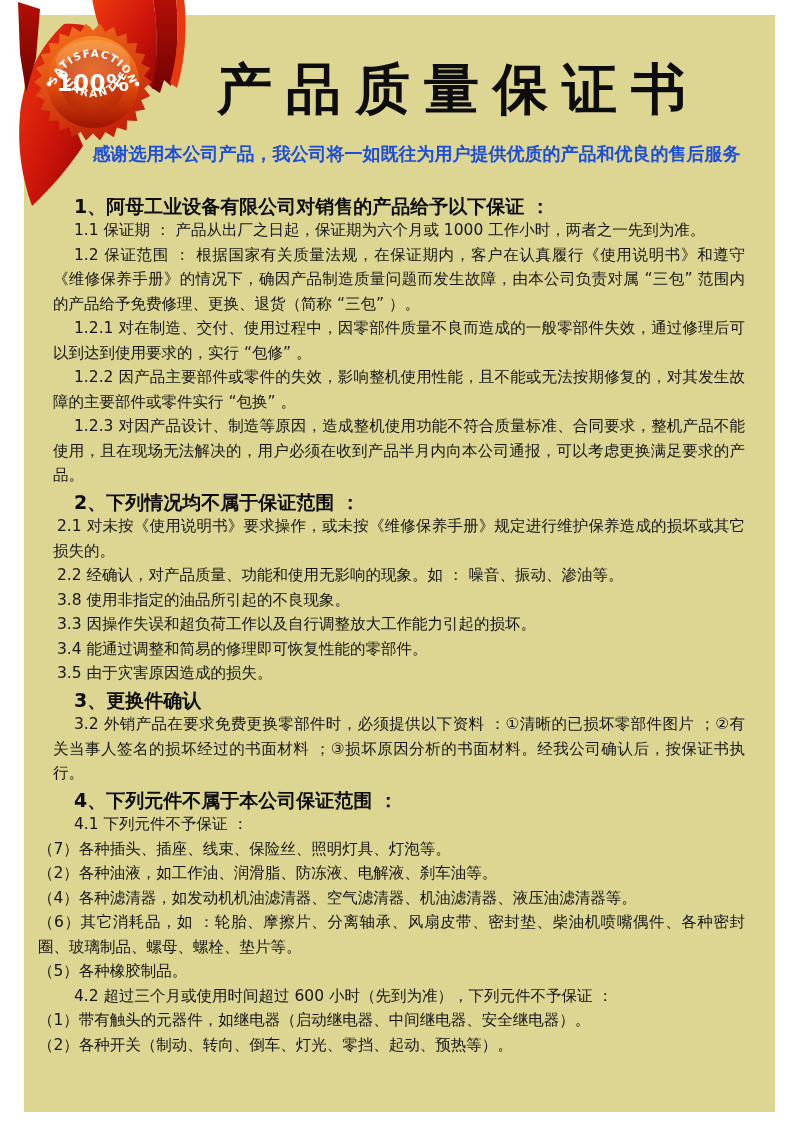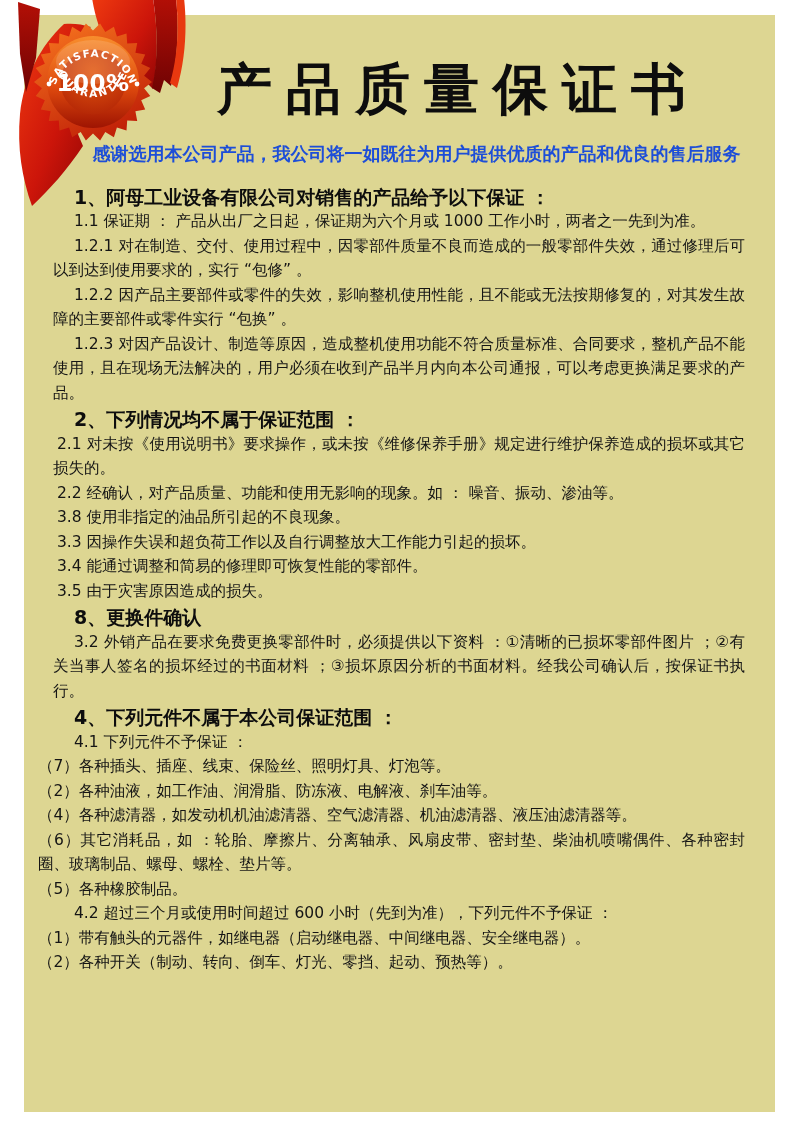--- a/index.html
+++ b/index.html
@@ -23,21 +23,21 @@
   }
   .subtitle{
     margin-top:18px;padding-left:34px;text-align:center;
     font-size:18px;font-weight:bold;color:#1d4ed8;white-space:nowrap;
   }
   .docbody{
     margin:0 30px 0 29px;
     font-size:15.5px;line-height:24.5px;color:#151515;
   }
   .sec{margin-top:2px;}
-  .sec.first{margin-top:19px;}
+  .sec.first{margin-top:28px;}
   .sec-heading{
     font-size:19px;font-weight:bold;text-indent:21px;line-height:24.5px;
     color:#0d0d0d;
   }
   p{margin:0;text-align:justify;}
   .pi{text-indent:21px;}   
   .pf{text-indent:4px;}    
   .pb{margin-left:-15px;}  
 </style>
 </head>
@@ -46,37 +46,38 @@
 <div class="panel">
 
   <div class="title">产品质量保证书</div>
   <div class="subtitle">感谢选用本公司产品，我公司将一如既往为用户提供优质的产品和优良的售后服务</div>
 
   <div class="docbody">
 
     <div class="sec first">
       <div class="sec-heading">1、阿母工业设备有限公司对销售的产品给予以下保证 ：</div>
       <p class="pi">1.1 保证期 ： 产品从出厂之日起，保证期为六个月或 1000 工作小时，两者之一先到为准。</p>
+      <p class="pi">1.2 保证范围 ： 根据国家有关质量法规，在保证期内，客户在认真履行《使用说明书》和遵守《维修保养手册》的情况下，确因产品制造质量问题而发生故障，由本公司负责对属 “三包” 范围内的产品给予免费修理、更换、退货（简称 “三包” ）。</p>
       <p class="pi">1.2.1 对在制造、交付、使用过程中，因零部件质量不良而造成的一般零部件失效，通过修理后可以到达到使用要求的，实行 “包修” 。</p>
       <p class="pi">1.2.2 因产品主要部件或零件的失效，影响整机使用性能，且不能或无法按期修复的，对其发生故障的主要部件或零件实行 “包换” 。</p>
       <p class="pi">1.2.3 对因产品设计、制造等原因，造成整机使用功能不符合质量标准、合同要求，整机产品不能使用，且在现场无法解决的，用户必须在收到产品半月内向本公司通报，可以考虑更换满足要求的产品。</p>
     </div>
 
     <div class="sec">
       <div class="sec-heading">2、下列情况均不属于保证范围 ：</div>
       <p class="pf">2.1 对未按《使用说明书》要求操作，或未按《维修保养手册》规定进行维护保养造成的损坏或其它损失的。</p>
       <p class="pf">2.2 经确认，对产品质量、功能和使用无影响的现象。如 ： 噪音、振动、渗油等。</p>
       <p class="pf">3.8 使用非指定的油品所引起的不良现象。</p>
       <p class="pf">3.3 因操作失误和超负荷工作以及自行调整放大工作能力引起的损坏。</p>
       <p class="pf">3.4 能通过调整和简易的修理即可恢复性能的零部件。</p>
       <p class="pf">3.5  由于灾害原因造成的损失。</p>
     </div>
 
     <div class="sec">
-      <div class="sec-heading">8、更换件确认</div>
+      <div class="sec-heading">3、更换件确认</div>
       <p class="pi">3.2 外销产品在要求免费更换零部件时，必须提供以下资料 ：①清晰的已损坏零部件图片 ；②有关当事人签名的损坏经过的书面材料 ；③损坏原因分析的书面材料。经我公司确认后，按保证书执行。</p>
     </div>
 
     <div class="sec">
       <div class="sec-heading">4、下列元件不属于本公司保证范围 ：</div>
       <p class="pi">4.1 下列元件不予保证 ：</p>
       <p class="pb">（7）各种插头、插座、线束、保险丝、照明灯具、灯泡等。</p>
       <p class="pb">（2）各种油液，如工作油、润滑脂、防冻液、电解液、刹车油等。</p>
       <p class="pb">（4）各种滤清器，如发动机机油滤清器、空气滤清器、机油滤清器、液压油滤清器等。</p>
       <p class="pb">（6）其它消耗品，如 ：轮胎、摩擦片、分离轴承、风扇皮带、密封垫、柴油机喷嘴偶件、各种密封圈、玻璃制品、螺母、螺栓、垫片等。</p>

